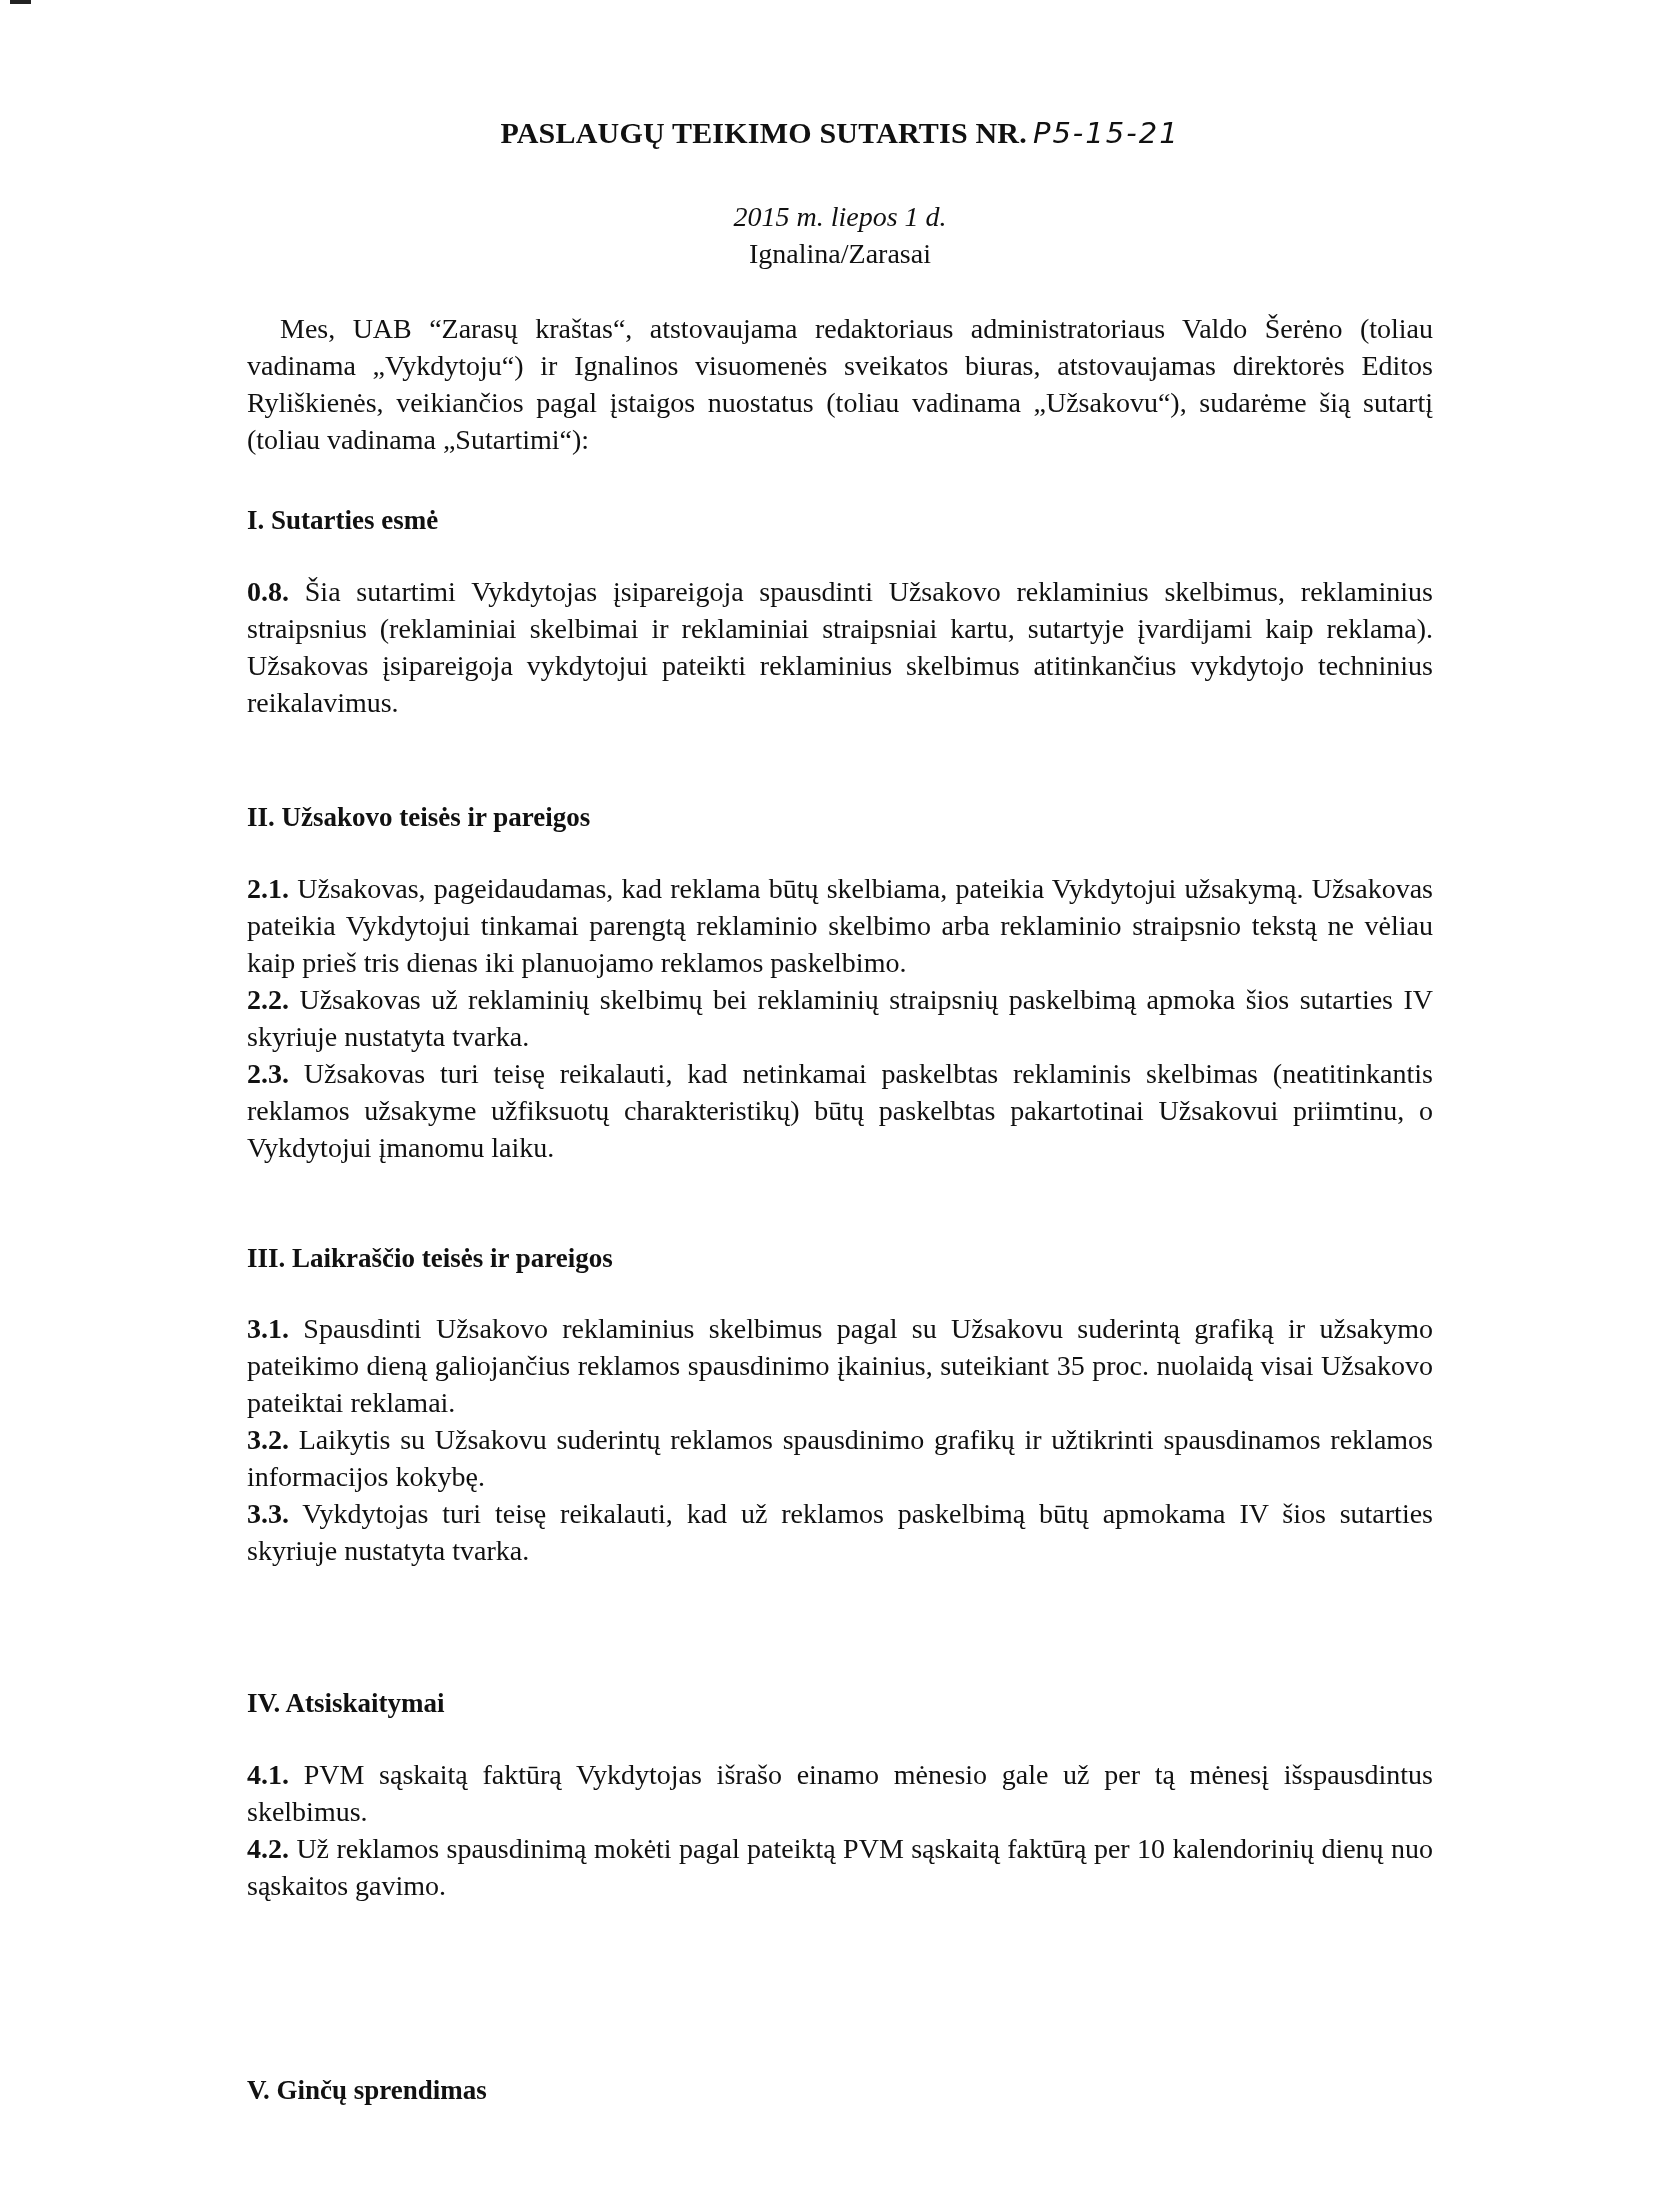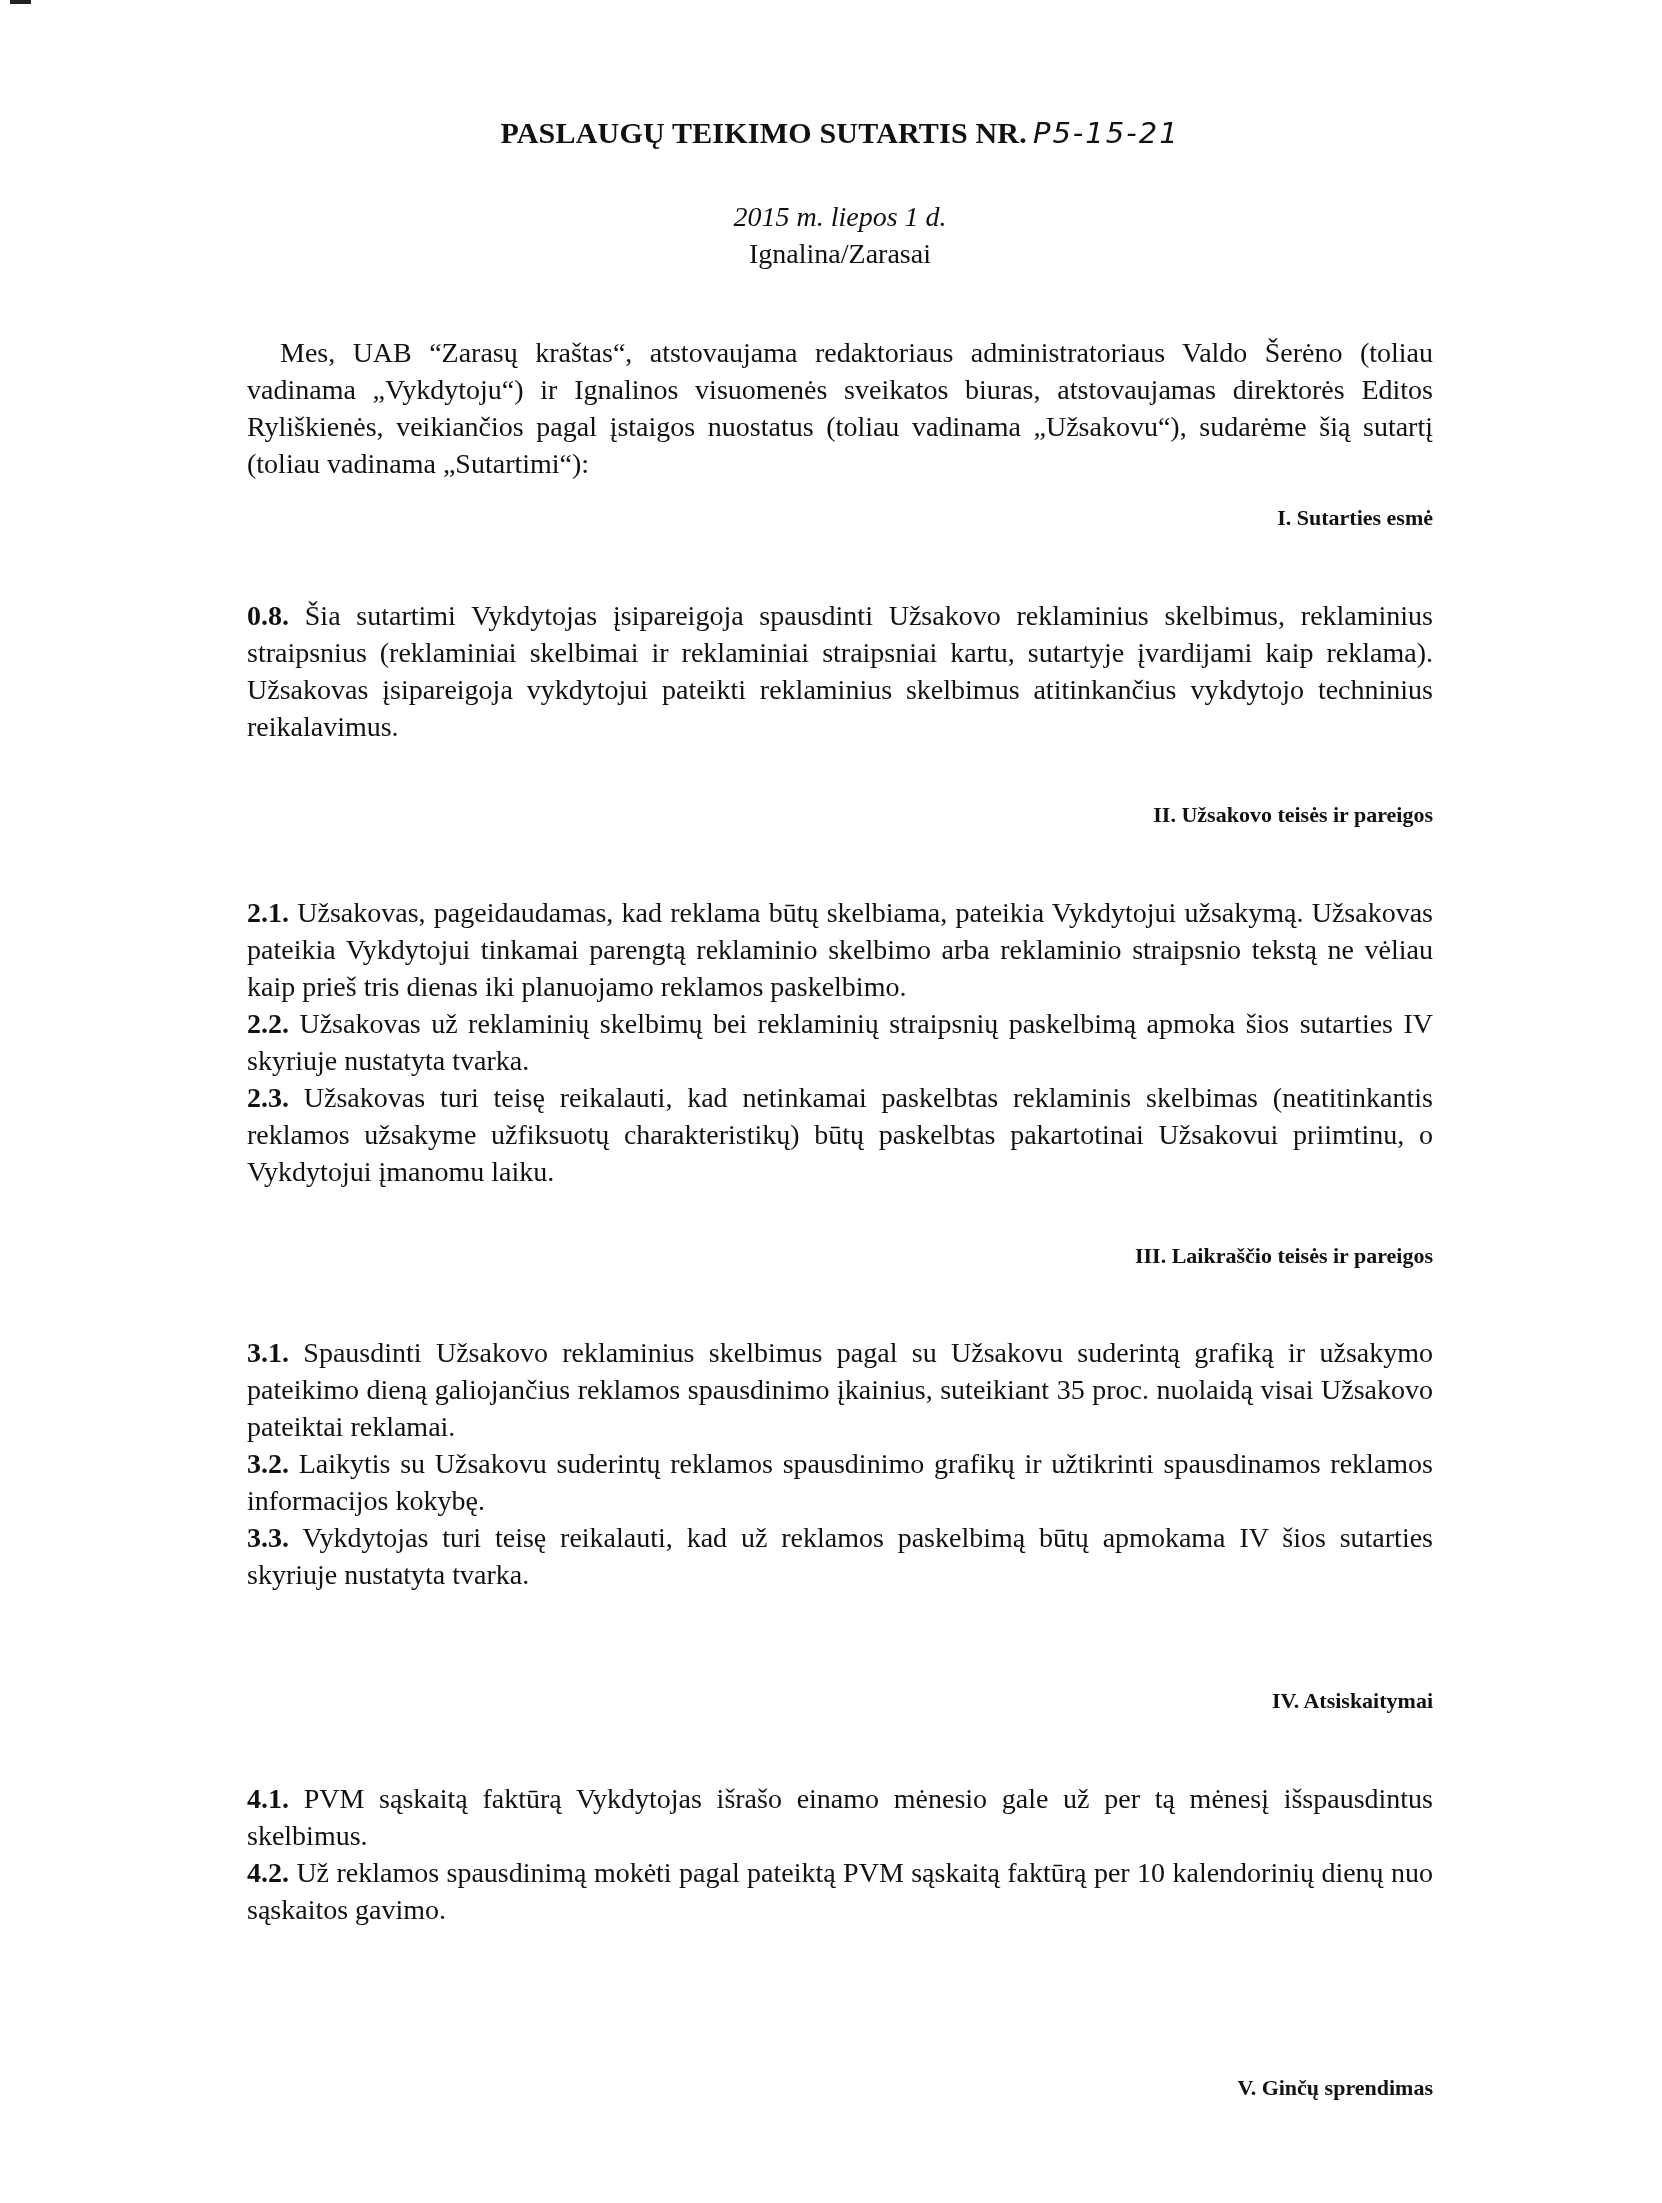--- a/index.html
+++ b/index.html
@@ -15,24 +15,24 @@
     font-size: 30px; font-weight: bold; letter-spacing: 0.2px;
   }
   .title .handwritten {
     font-family: "DejaVu Sans", sans-serif; font-style: italic; font-weight: normal;
     font-size: 29px; margin-left: 6px; letter-spacing: 2px;
   }
   .date { position: absolute; left: 0; width: 1186px; top: 201px; text-align: center; font-size: 28px; font-style: italic; }
   .place { position: absolute; left: 0; width: 1186px; top: 238px; text-align: center; font-size: 28px; }
   .para {
     position: absolute; left: 0; width: 1186px; font-size: 28px; line-height: 37px;
-    text-align: justify; text-align-last: left; margin-top: 24px;
+    text-align: justify; text-align-last: left;
   }
   .intro { top: 310px; text-indent: 33px; }
-  .heading { position: absolute; left: 0; width: 1186px; text-align: right; font-size: 22px; font-weight: bold; }
+  .heading { position: absolute; left: 0; width: 1186px; text-align: left; font-size: 27px; font-weight: bold; }
   .num { font-weight: bold; }
   .clause { display: block; }
 </style>
 </head>
 <body>
 
 <div class="corner-mark"></div>
 
 <div class="page">
   <div class="title">

